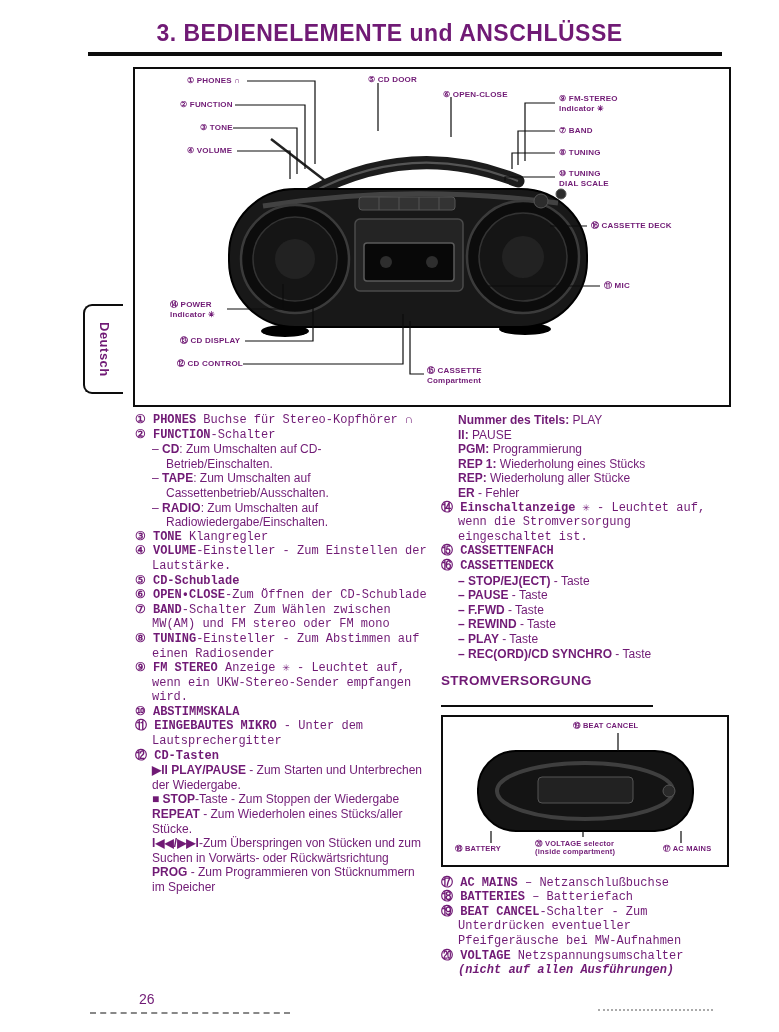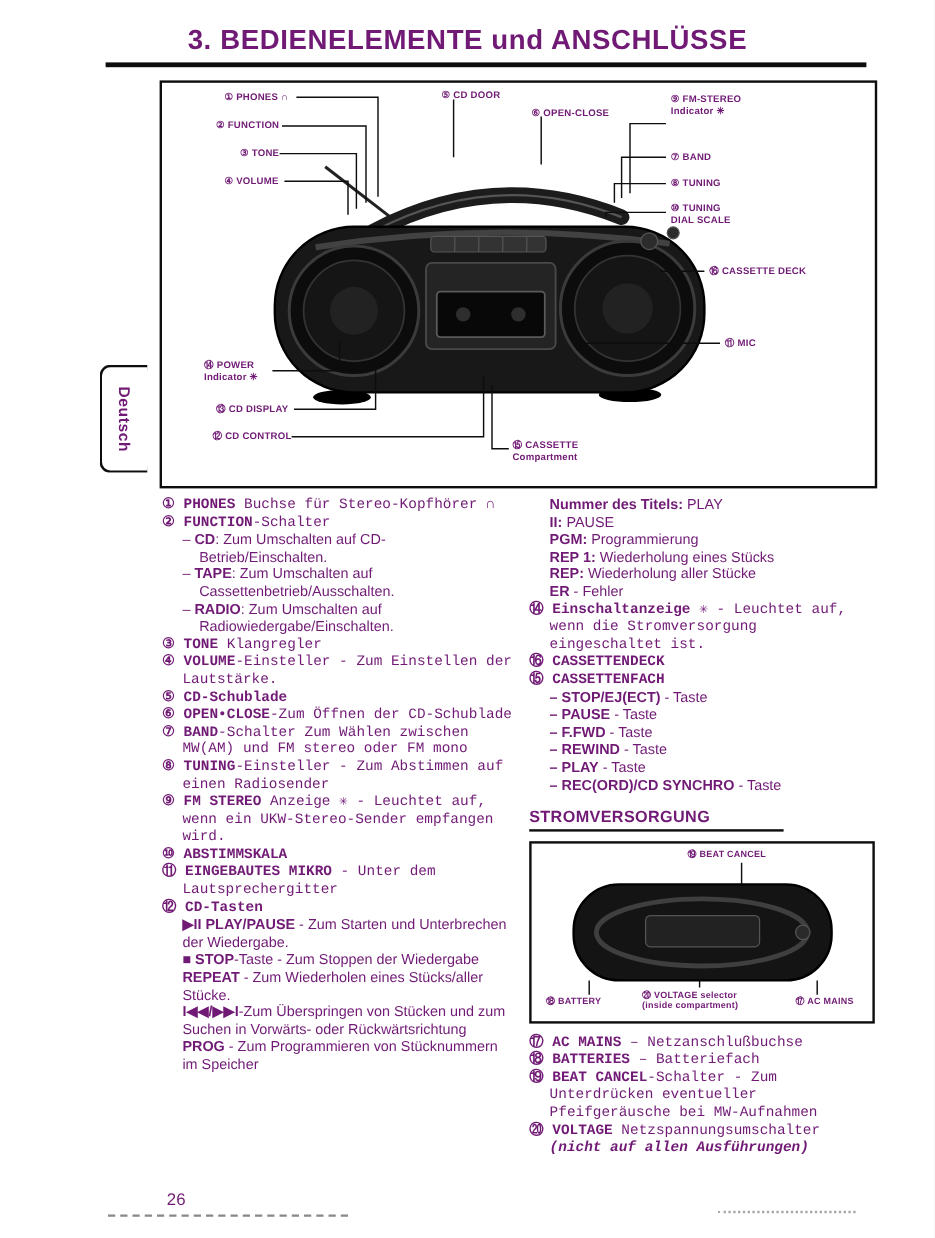--- a/index.html
+++ b/index.html
@@ -33,21 +33,21 @@
   .col.right{left:441px;width:290px;}
   .line{margin:0;}
   .line.main{padding-left:17px;text-indent:-17px;font-family:Liberation Mono, monospace;}
   .line.sub{padding-left:31px;text-indent:-14px;}
   .line.cont{padding-left:17px;}
   .b{font-weight:700;}
   .bi{font-weight:700;font-style:italic;}
 
   .section-heading{
     margin:13px 0 8px;font-size:13.5px;font-weight:700;letter-spacing:.3px;
-    border-bottom:2px solid #0d0d0d;width:212px;padding-bottom:2px;
+    border-bottom:2px solid #0d0d0d;width:212px;padding-bottom:16px;
   }
 
   
   .diagram2{position:relative;width:288px;height:152px;border:2px solid #0d0d0d;box-sizing:border-box;margin:0 0 9px 0;}
   .diagram2 .callout{font-size:7.5px;line-height:8.5px;}
 
   .page-number{position:absolute;left:139px;top:969px;font-size:14px;margin-top:22px;}
   .scan-dash1{position:absolute;left:90px;top:1012px;width:200px;border-top:2px dashed #888;}
   .scan-dash2{position:absolute;left:598px;top:1009px;width:115px;border-top:2px dotted #aaa;}
 </style>
@@ -93,21 +93,21 @@
     <svg class="leader-lines" width="585" height="336" viewBox="0 0 585 336">
       <path fill="none" stroke="#0d0d0d" stroke-width="1.2" d="M112,12 H180 V95 M100,36 H170 V100 M98,59 H162 V105 M102,82 H155 V110 M243,14 V62 M316,28 V68 M420,34 H390 V92 M420,62 H383 V96 M420,84 H377 V100 M420,108 H370 V112 M452,157 H415 M465,217 H352 M92,240 H148 V215 M110,272 H178 V235 M108,295 H268 V245 M289,305 H275 V252"></path>
     </svg>
 
     <div class="callout" style="left:52px;top:7px">① PHONES ∩</div>
     <div class="callout" style="left:45px;top:31px">② FUNCTION</div>
     <div class="callout" style="left:65px;top:54px">③ TONE</div>
     <div class="callout" style="left:52px;top:77px">④ VOLUME</div>
     <div class="callout" style="left:233px;top:6px">⑤ CD DOOR</div>
     <div class="callout" style="left:308px;top:21px">⑥ OPEN-CLOSE</div>
-    <div class="callout" style="left:424px;top:9px">⑨ FM-STEREO
+    <div class="callout" style="left:424px;top:25px">⑨ FM-STEREO
 Indicator ✳</div>
     <div class="callout" style="left:424px;top:57px">⑦ BAND</div>
     <div class="callout" style="left:424px;top:79px">⑧ TUNING</div>
     <div class="callout" style="left:424px;top:100px">⑩ TUNING
 DIAL SCALE</div>
     <div class="callout" style="left:456px;top:152px">⑯ CASSETTE DECK</div>
     <div class="callout" style="left:469px;top:212px">⑪ MIC</div>
     <div class="callout" style="left:35px;top:231px">⑭ POWER
 Indicator ✳</div>
     <div class="callout" style="left:45px;top:267px">⑬ CD DISPLAY</div>
@@ -145,22 +145,22 @@
 
   <div class="col right">
     <div>
         <div class="line cont"><span class="b">Nummer des Titels:</span><span> PLAY</span></div>
         <div class="line cont"><span class="b">II:</span><span> PAUSE</span></div>
         <div class="line cont"><span class="b">PGM:</span><span> Programmierung</span></div>
         <div class="line cont"><span class="b">REP 1:</span><span> Wiederholung eines Stücks</span></div>
         <div class="line cont"><span class="b">REP:</span><span> Wiederholung aller Stücke</span></div>
         <div class="line cont"><span class="b">ER</span><span> - Fehler</span></div>
         <div class="line main"><span class="b">⑭ Einschaltanzeige ✳</span><span> - Leuchtet auf, wenn die Stromversorgung eingeschaltet ist.</span></div>
+        <div class="line main"><span class="b">⑮ CASSETTENFACH</span></div>
         <div class="line main"><span class="b">⑯ CASSETTENDECK</span></div>
-        <div class="line main"><span class="b">⑮ CASSETTENFACH</span></div>
         <div class="line sub"><span class="b">– STOP/EJ(ECT)</span><span> - Taste</span></div>
         <div class="line sub"><span class="b">– PAUSE</span><span> - Taste</span></div>
         <div class="line sub"><span class="b">– F.FWD</span><span> - Taste</span></div>
         <div class="line sub"><span class="b">– REWIND</span><span> - Taste</span></div>
         <div class="line sub"><span class="b">– PLAY</span><span> - Taste</span></div>
         <div class="line sub"><span class="b">– REC(ORD)/CD SYNCHRO</span><span> - Taste</span></div>
       </div>
 
     <h2 class="section-heading">STROMVERSORGUNG</h2>
 

